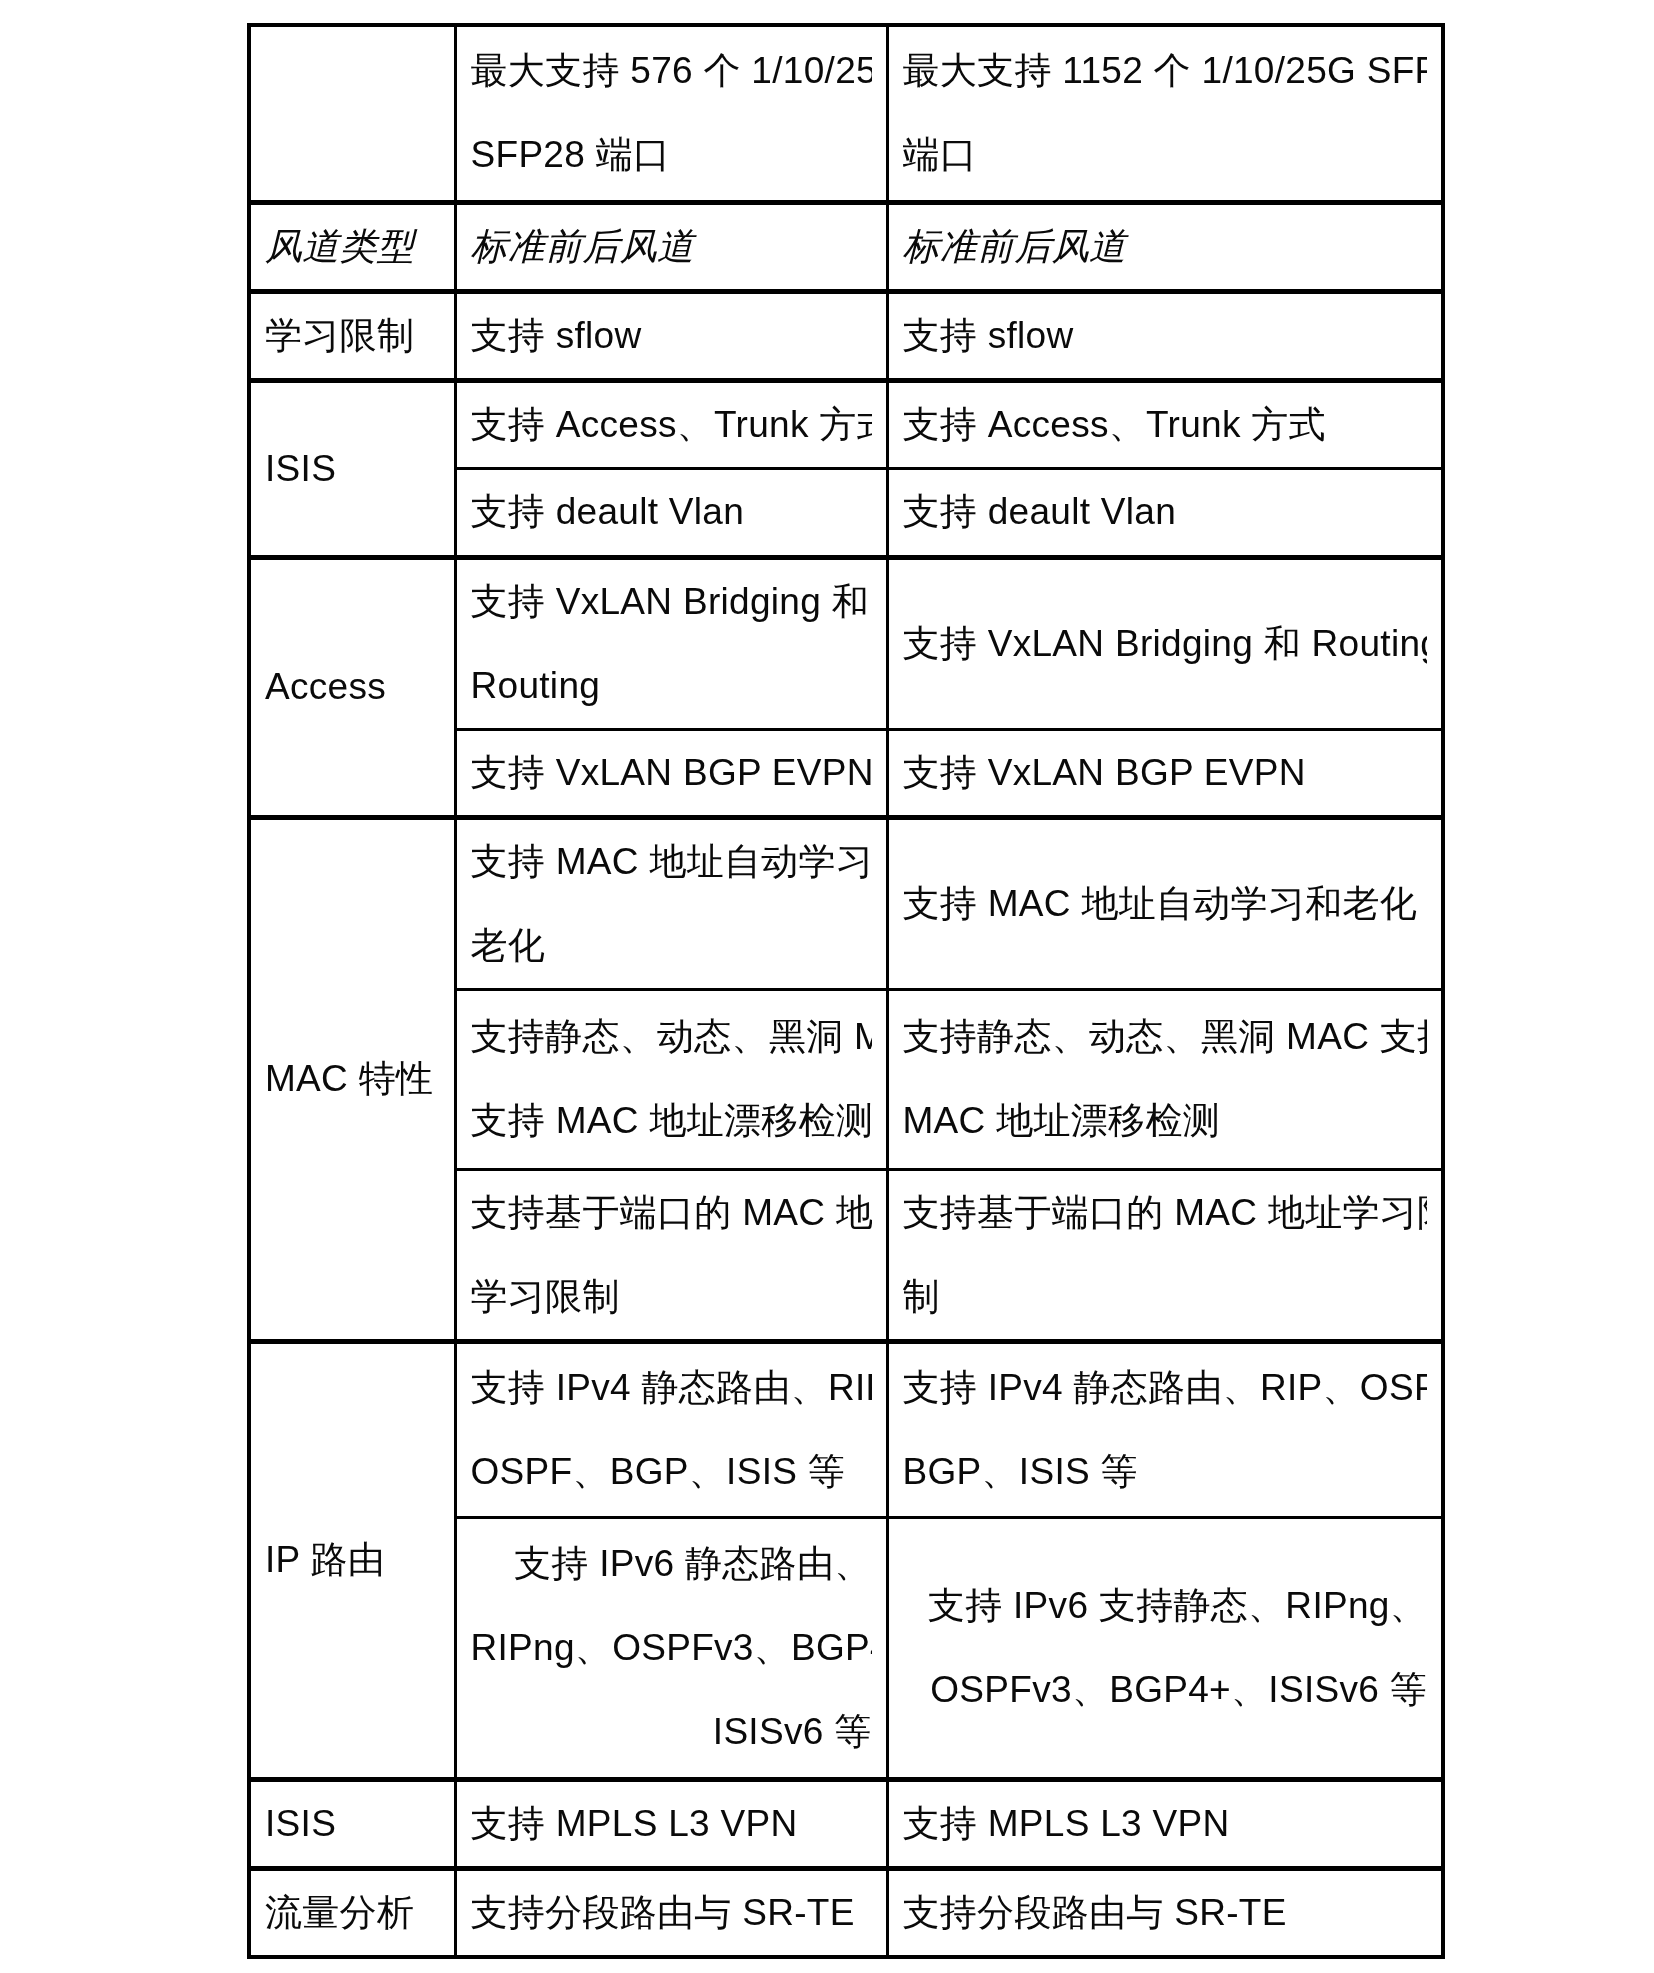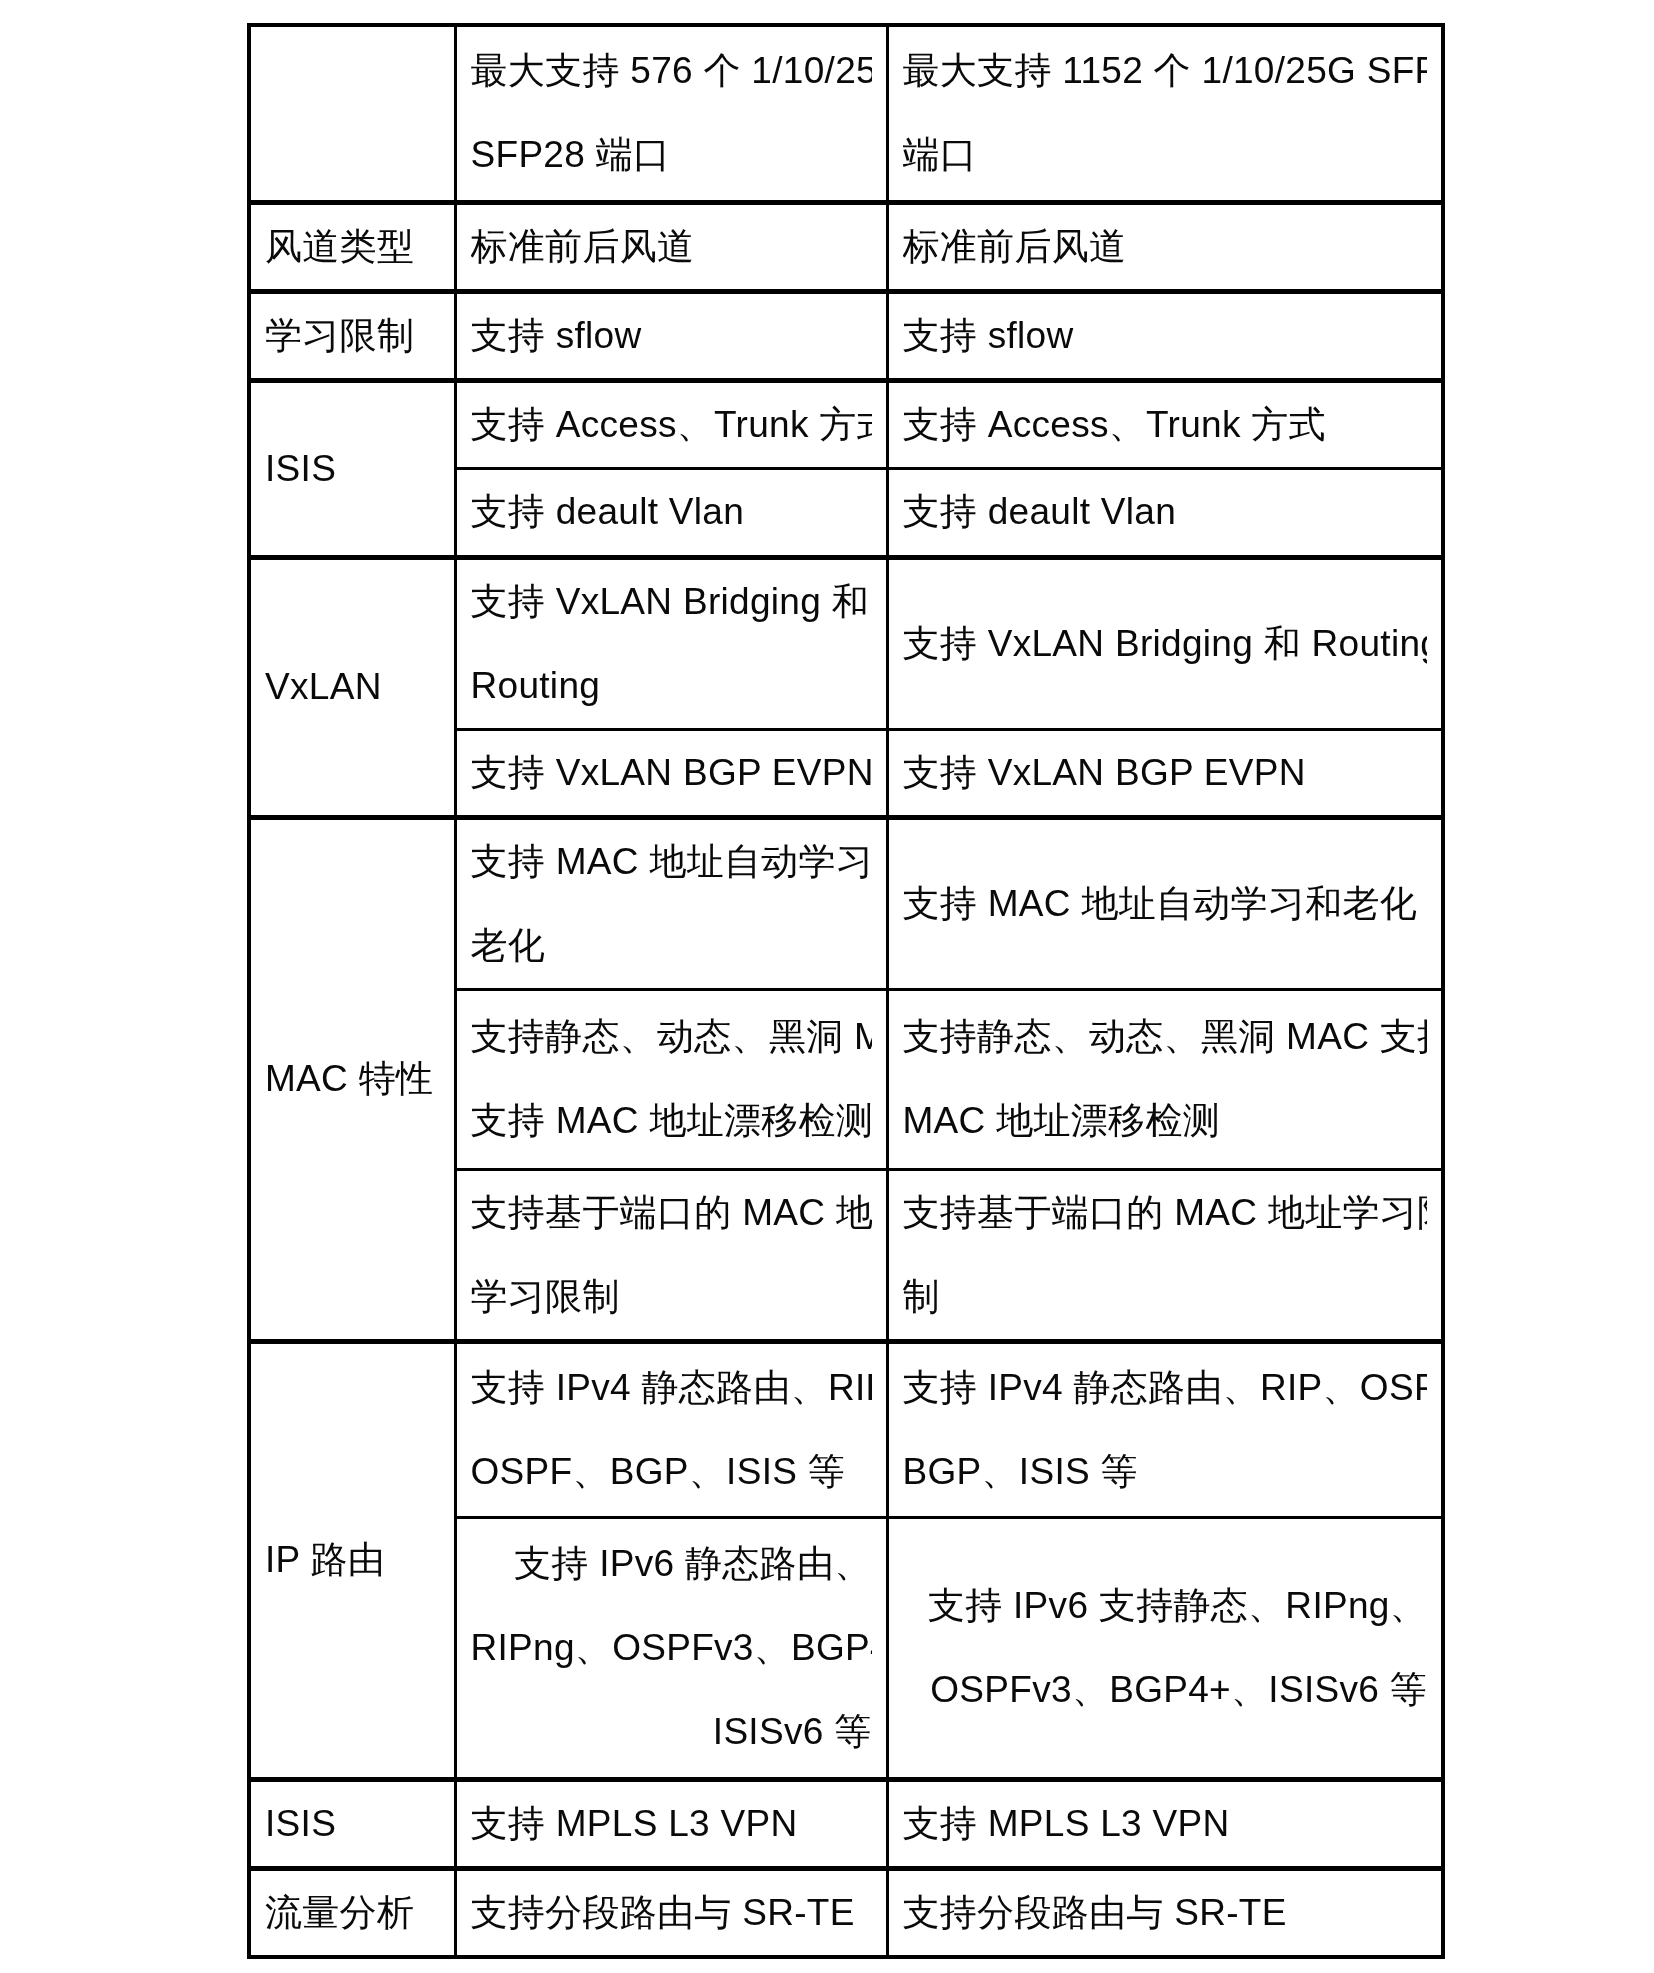--- a/index.html
+++ b/index.html
@@ -42,21 +42,21 @@
   }
   
   tr.sec td { border-top-width: 5px; }
   td.lbl { padding-left: 15px; }
   .cw {
     white-space: pre;
     overflow: hidden;
   }
   
   tr.r1  { height: 177px; }
-  tr.r2  { height: 84px;  }
+  tr.r2  { height: 84px; font-style: italic;  }
   tr.r3  { height: 84px;  }
   tr.r4  { height: 85px;  }
   tr.r5  { height: 89px;  }
   tr.r6  { height: 169px; }
   tr.r7  { height: 85px; margin-top: 24px;  }
   tr.r8  { height: 167px; }
   tr.r9  { height: 180px; }
   tr.r10 { height: 169px; }
   tr.r11 { height: 176px; }
   tr.r12 { height: 262px; text-align: right; }
@@ -132,21 +132,21 @@
         <td class="val">
             <div class="cw">支持 deault Vlan</div>
           </td>
         <td class="val">
             <div class="cw">支持 deault Vlan</div>
           </td>
       </tr>
 
       <tr class="r6 sec">
         <td class="lbl" rowspan="2">
-            <div class="cw">VxLAN</div>
+            <div class="cw">Access</div>
           </td>
         <td class="val">
             <div class="cw">支持 VxLAN Bridging 和
 Routing</div>
           </td>
         <td class="val">
             <div class="cw">支持 VxLAN Bridging 和 Routing</div>
           </td>
       </tr>
       <tr class="r7">

